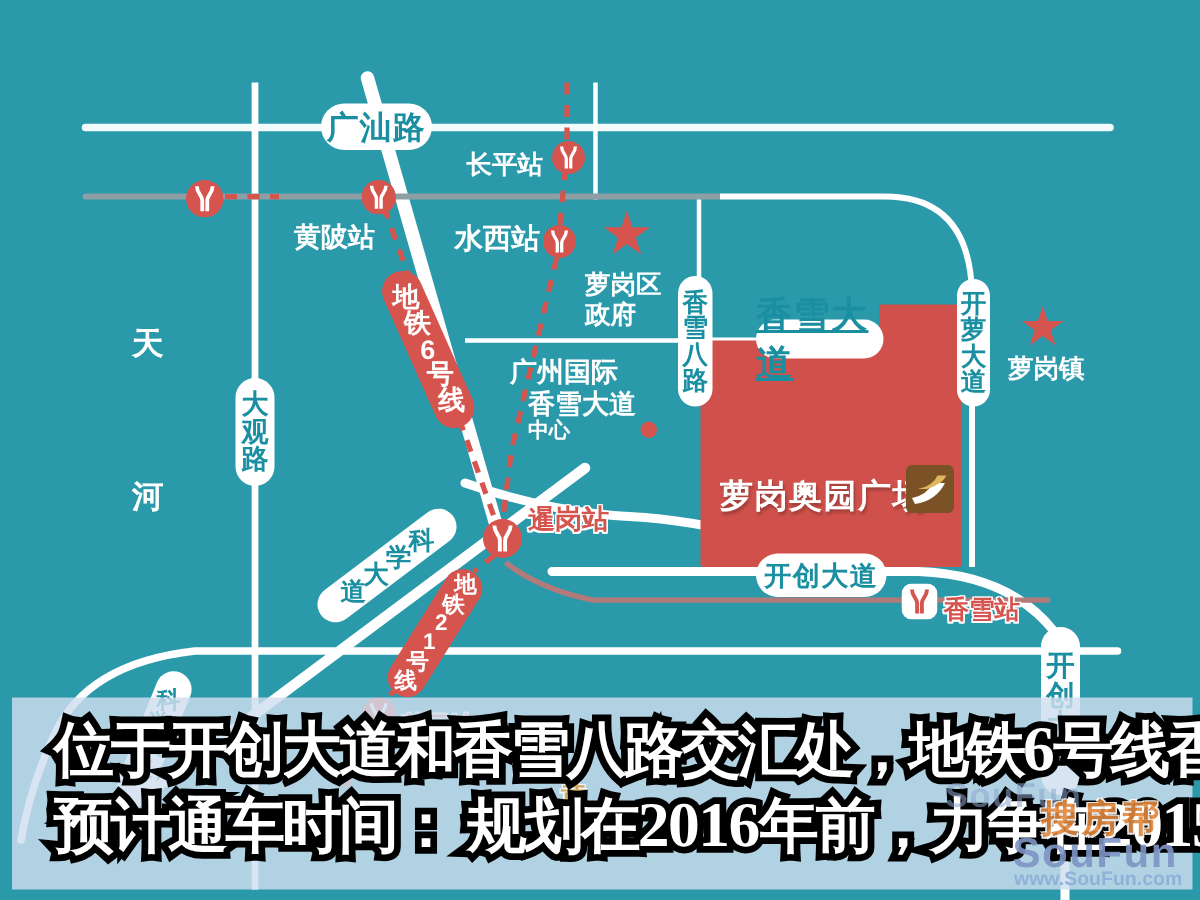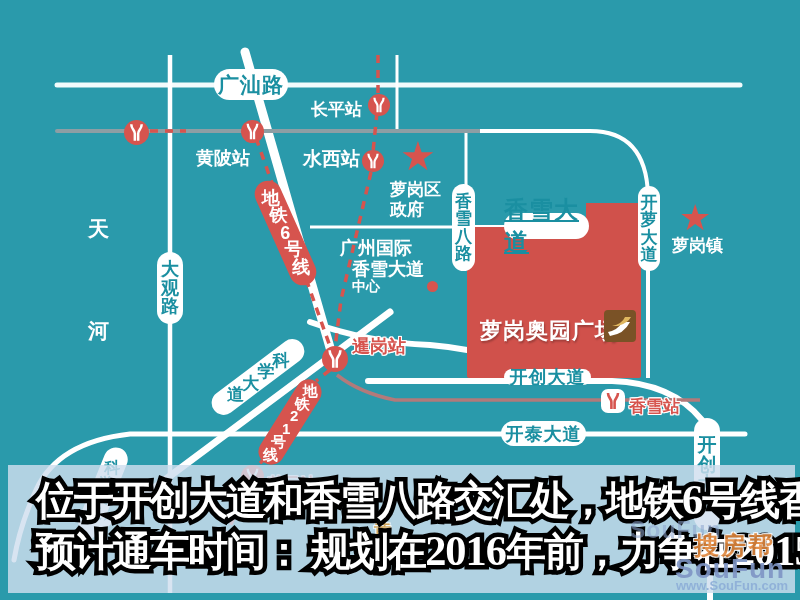--- a/index.html
+++ b/index.html
@@ -13,21 +13,21 @@
   .cap{position:absolute;background:#fff;color:#1a8fa1;font-weight:bold;
        display:flex;align-items:center;justify-content:center;border-radius:40px;}
   .cap-h{flex-direction:row;letter-spacing:1px;}
   .cap-v{flex-direction:column;}
   .cap-v .ch{line-height:1.02;}
   #cap-guangshan{left:214px;top:69px;width:74px;height:31px;font-size:21px;font-family:Liberation Serif, serif;}
   #cap-daguan{left:157px;top:252px;width:26px;height:72px;font-size:18px;}
   #cap-xiangxue8{left:452px;top:184px;width:23px;height:87px;font-size:17px;}
   #cap-xiangxueave{left:504px;top:213px;width:85px;height:26px;font-size:24px;text-decoration:underline;}
   #cap-kailuo{left:638px;top:186px;width:22px;height:85px;font-size:17px;}
-  #cap-kaichuang-h{left:504px;top:369px;width:87px;height:16px;font-size:18px;}
+  #cap-kaichuang-h{left:504px;top:369px;width:87px;height:29px;font-size:18px;}
   #cap-kaitai{left:501px;top:421px;width:85px;height:25px;font-size:18px;}
   #cap-kaichuang-v{left:694px;top:418px;width:26px;height:112px;font-size:19px;}
   
   #cap-kexue1{left:203px;top:365px;width:110px;height:24px;font-size:17px;
               transform:rotate(-37deg);flex-direction:row;gap:2px;}
   #cap-kexue1 .ch{transform:rotate(37deg);}
   #cap-kexue2{left:91px;top:445px;width:24px;height:92px;font-size:16px;transform:rotate(22deg);}
   #cap-kexue2 .ch{transform:rotate(-22deg);}
   
   .mcap{position:absolute;background:#d6544e;color:#fff;font-weight:bold;
@@ -134,21 +134,20 @@
       <span class="ch">路</span>
     </div>
   <div class="cap cap-h" id="cap-xiangxueave">香雪大道</div>
   <div class="cap cap-v" id="cap-kailuo">
       <span class="ch">开</span>
       <span class="ch">萝</span>
       <span class="ch">大</span>
       <span class="ch">道</span>
     </div>
   <div class="cap cap-h" id="cap-kaichuang-h">开创大道</div>
-  <div class="cap cap-h" id="cap-kaitai">开泰大道</div>
   <div class="cap cap-v" id="cap-kaichuang-v">
       <span class="ch">开</span>
       <span class="ch">创</span>
       <span class="ch">大</span>
       <span class="ch">道</span>
     </div>
   <div class="cap" id="cap-kexue1">
       <span class="ch">道</span>
       <span class="ch">大</span>
       <span class="ch">学</span>

